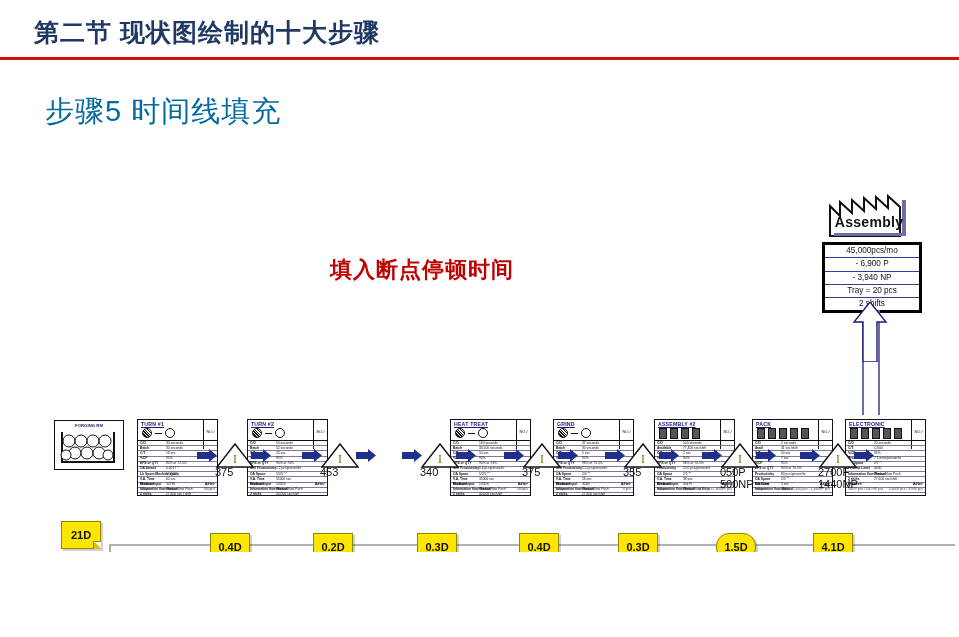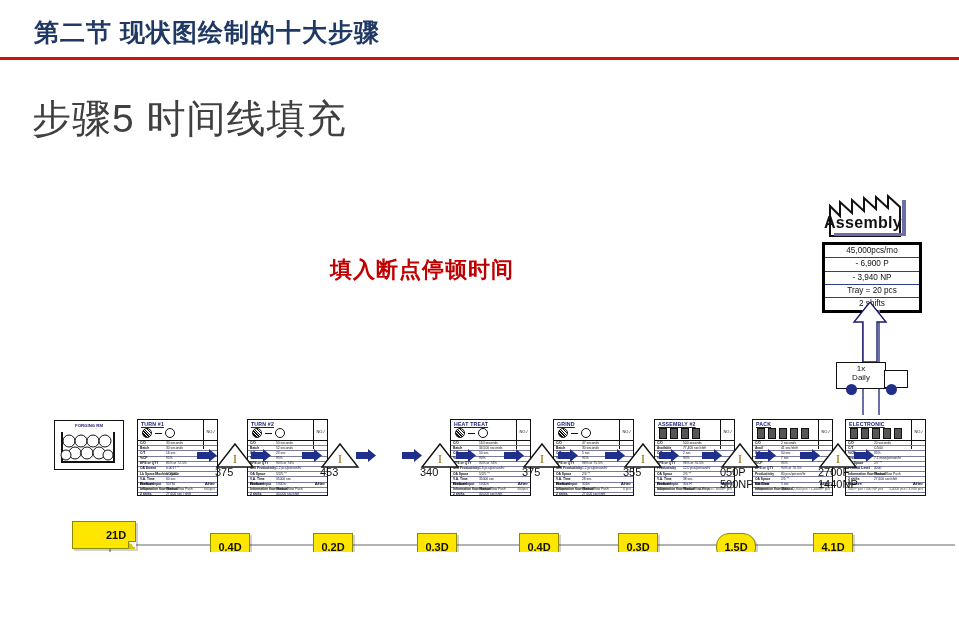--- a/index.html
+++ b/index.html
@@ -15,22 +15,22 @@
   
   .hdr-title{
     position:absolute;left:34px;top:16px;
     font-size:25px;font-weight:bold;color:#1F3864;
     letter-spacing:1px;white-space:nowrap;
   }
   .hdr-rule{
     position:absolute;left:0;top:57px;width:959px;height:3px;background:#D01010;
   }
   .subtitle{
-    position:absolute;left:32px;top:92px;
-    font-size:39px;color:#404040;white-space:nowrap;letter-spacing:1px;
+    position:absolute;left:45px;top:92px;
+    font-size:29px;color:#0369a1;white-space:nowrap;letter-spacing:1px;
   }
   .redcall{
     position:absolute;left:330px;top:255px;
     font-size:22px;font-weight:bold;color:#C00000;letter-spacing:1px;white-space:nowrap;
   }
 
   
   .footer-bar{position:absolute;left:0;top:601px;width:959px;height:36px;background:#C00000;}
   .watermark{
     position:absolute;left:700px;top:578px;
@@ -42,22 +42,22 @@
   .wm-icon .b1{position:absolute;left:0;top:2px;width:20px;height:16px;border-radius:50%;background:#dcdcdc;}
   .wm-icon .b2{position:absolute;left:11px;top:8px;width:16px;height:13px;border-radius:50%;background:#eeeeee;}
 
   
   #vsm{position:absolute;left:0;top:170px;width:959px;height:410px;}
 
   
   .factory{position:absolute;left:824px;top:22px;width:90px;height:45px;}
   .factory svg{display:block;}
   .factory .flabel{
-    position:absolute;left:0;top:22px;width:90px;text-align:left;
-    font-size:16px;font-weight:bold;color:#111;letter-spacing:.3px;
+    position:absolute;left:0;top:22px;width:90px;text-align:center;
+    font-size:14px;font-weight:bold;color:#111;letter-spacing:.3px;
   }
 
   .custbox{
     position:absolute;left:822px;top:72px;width:94px;
     border:3px solid #000000;background:#fff;
     font-size:8.2px;color:#111;text-align:center;line-height:1.25;
   }
   .custbox .r{border-bottom:1px solid #2d3f8f;padding:1px 0;}
   .custbox .r:last-child{border-bottom:none;}
   .custbox .big{padding:1px 0 1px 0;}
@@ -157,29 +157,20 @@
 
     <div class="vline" style="left:862px;top:140px;height:105px;"></div>
     <div class="vline" style="left:878px;top:140px;height:105px;"></div>
 
     <div class="uparrow">
       <svg width="36" height="60" viewBox="0 0 36 60">
         <path d="M18 0 L34 20 L25 20 L25 60 L11 60 L11 20 L2 20 Z" fill="#ffffff" stroke="#1a1a6e" stroke-width="1.4"></path>
       </svg>
     </div>
 
-    <div class="truck">
-      <div class="cab">
-        <div>1x</div>
-        <div>Daily</div>
-      </div>
-      <div class="box"></div>
-      <div class="w1"></div>
-      <div class="w2"></div>
-    </div>
 
     <div class="rmbin">
       <div class="rlab">FORGING RM</div>
       <svg width="58" height="34" viewBox="0 0 58 34">
         <path d="M3 2 L3 32 L55 32 L55 2" fill="none" stroke="#111" stroke-width="2"></path>
         <circle cx="10" cy="11" r="6" fill="#fff" stroke="#111"></circle>
         <circle cx="22" cy="11" r="6" fill="#fff" stroke="#111"></circle>
         <circle cx="34" cy="11" r="6" fill="#fff" stroke="#111"></circle>
         <circle cx="46" cy="11" r="6" fill="#fff" stroke="#111"></circle>
         <circle cx="16" cy="23" r="6" fill="#fff" stroke="#111"></circle>
@@ -730,21 +721,21 @@
         <div class="push" style="left: 854px;"><svg width="20" height="13" viewBox="0 0 20 13">
             <path d="M0 3 L12 3 L12 0 L20 6.5 L12 13 L12 10 L0 10 Z" fill="#1f2f8a"></path>
           </svg></div>
       </div>
 
     <div class="tl">
       <svg id="tl-svg" width="959" height="60" viewBox="0 0 959 60">
           <path d="M4 50 L110 50 L110 30 L210 30 L210 30 L313 30 L313 30 L417 30 L417 30 L519 30 L519 30 L618 30 L618 30 L716 30 L716 30 L813 30 L813 30 L955 30" fill="none" stroke="#9a9a9a" stroke-width="1.6"></path>
         </svg>
       <div id="tl-boxes">
-          <div class="ystk" style="left: 72px; top: 6px; padding-left: 24px;"><span>21D</span><span class="fold"></span></div>
+          <div class="ystk" style="left: 61px; top: 6px;"><span>21D</span><span class="fold"></span></div>
           <div class="ystk" style="left: 210px; top: 18px;"><span>0.4D</span><span class="fold"></span></div>
           <div class="ystk" style="left: 313px; top: 18px;"><span>0.2D</span><span class="fold"></span></div>
           <div class="ystk" style="left: 417px; top: 18px;"><span>0.3D</span><span class="fold"></span></div>
           <div class="ystk" style="left: 519px; top: 18px;"><span>0.4D</span><span class="fold"></span></div>
           <div class="ystk" style="left: 618px; top: 18px;"><span>0.3D</span><span class="fold"></span></div>
           <div class="ystk" style="left: 716px; top: 18px; border-radius: 13px;"><span>1.5D</span><span class="fold"></span></div>
           <div class="ystk" style="left: 813px; top: 18px;"><span>4.1D</span><span class="fold"></span></div>
         </div>
     </div>
 

